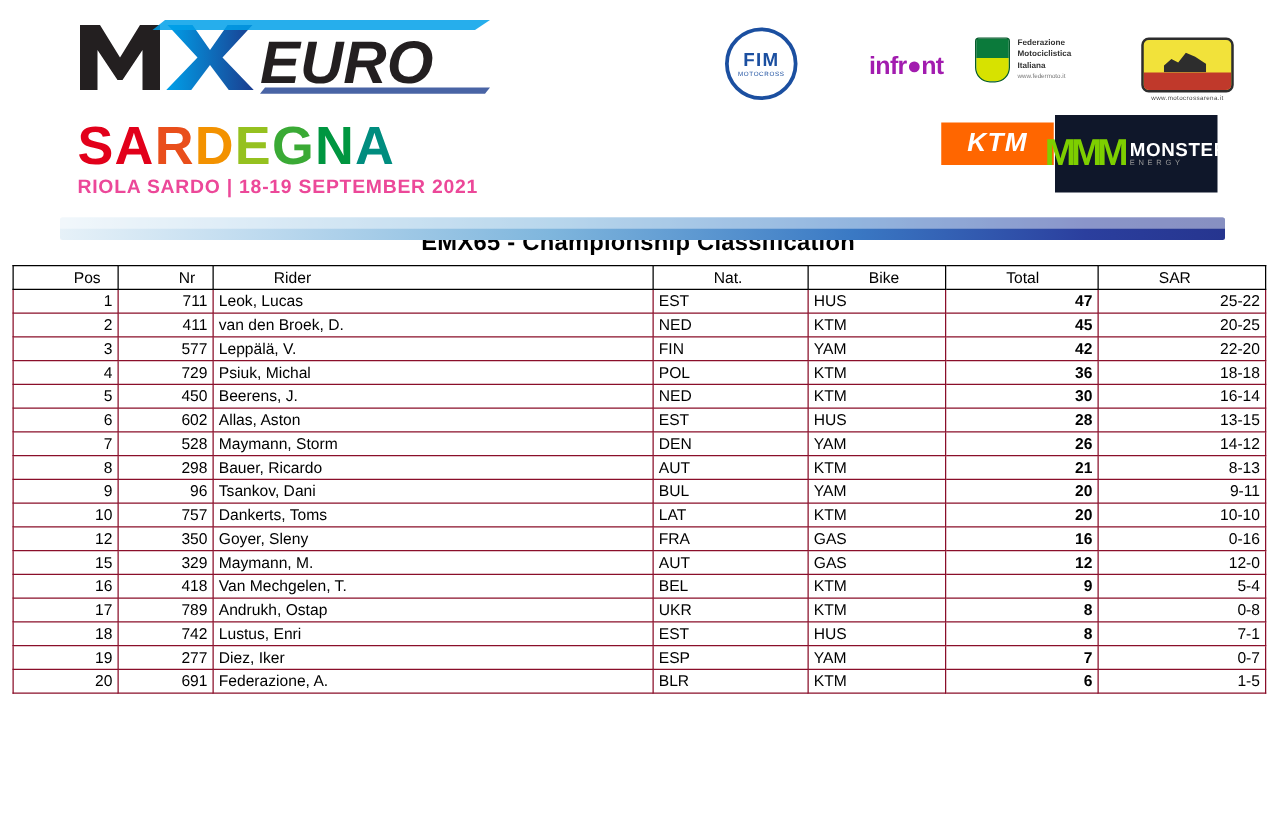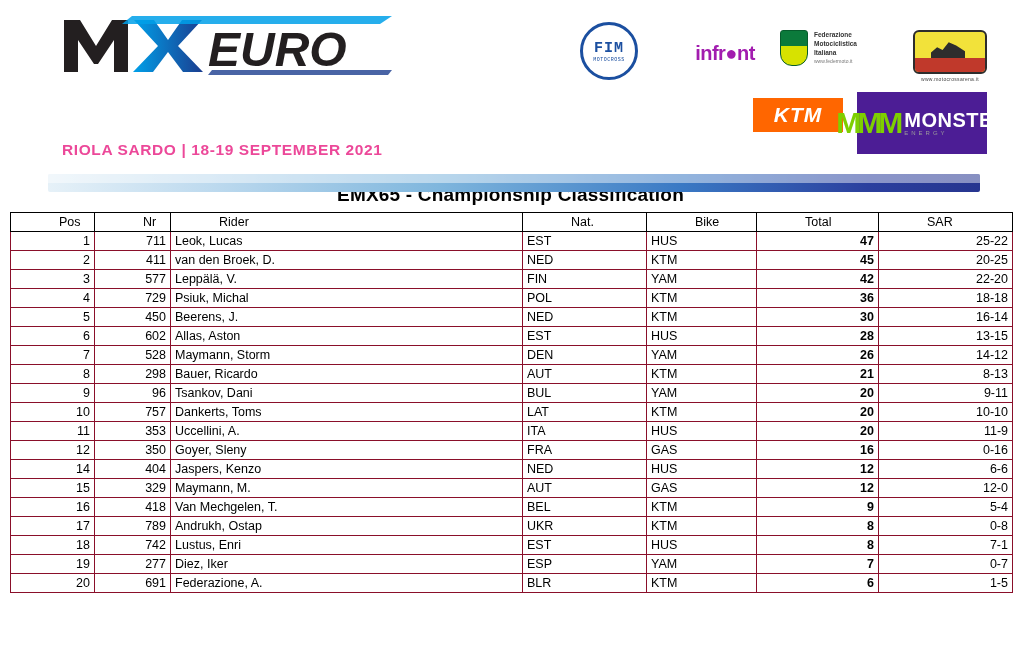--- a/index.html
+++ b/index.html
@@ -62,21 +62,21 @@
     position: absolute;
     left: 560px;
     top: 16px;
     width: 440px;
     height: 150px;
   }
   .sponsor { position: absolute; text-align: center; }
 
   
   .fim {
-    left: 20px; top: 6px; width: 62px; height: 62px; font-family: Liberation Mono, monospace;
+    left: 20px; top: 6px; width: 62px; height: 62px;
   }
   .fim .ring {
     width: 58px; height: 58px; border-radius: 50%;
     border: 3px solid #1b4fa0;
     background: #fff;
     display: flex; align-items: center; justify-content: center;
     flex-direction: column;
     box-sizing: border-box;
   }
   .fim .fim-text {
@@ -142,32 +142,32 @@
   .ktm .box {
     background: #ff6600; width: 90px; height: 34px;
     display: flex; align-items: center; justify-content: center;
   }
   .ktm .box span {
     color: #fff; font-weight: bold; font-size: 21px; font-style: italic; letter-spacing: 1px;
   }
 
   
   .monster {
-    left: 297px; top: 76px; width: 130px; height: 62px;
-    background: #4c1d95;
+    left: 284px; top: 76px; width: 130px; height: 62px;
+    background: #0f172a;
     display: flex; align-items: center; justify-content: center;
     gap: 5px;
   }
   .monster .claw {
     color: #7ecf00; font-size: 30px; font-weight: bold; line-height: 1;
     letter-spacing: -4px;
   }
   .monster .mtxt { text-align: left; }
   .monster .mtxt .m1 {
-    color: #ffffff; font-size: 20px; font-weight: bold; letter-spacing: .5px; line-height: 1;
+    color: #ffffff; font-size: 15px; font-weight: bold; letter-spacing: .5px; line-height: 1;
   }
   .monster .mtxt .m2 {
     color: #9a9a9a; font-size: 6px; letter-spacing: 3px;
   }
 
   
   .wave {
     position: absolute;
     left: 48px; top: 174px;
     width: 932px; height: 18px;
@@ -247,20 +247,23 @@
 
       <polygon points="72,6 92,6 106,26 120,6 140,6 116,32 141,58 121,58 106,38 91,58 71,58 96,32" fill="url(#blueGrad)"></polygon>
 
       <text x="146" y="52" font-family="Liberation Sans, sans-serif" font-size="48" font-weight="bold" font-style="italic" fill="#231f20">EURO</text>
 
       <path d="M70 2 L330 2 L318 10 L60 10 Z" fill="#00a0e9" opacity="0.85"></path>
       <path d="M150 56 L330 56 L326 61 L146 61 Z" fill="#1b3d8f" opacity="0.8"></path>
     </svg>
   </div>
 
+  <div class="sardegna">
+    <span style="color:#e2001a;">S</span><span style="color:#e2001a;">A</span><span style="color:#e94e1b;">R</span><span style="color:#f39200;">D</span><span style="color:#95c11f;">E</span><span style="color:#3aaa35;">G</span><span style="color:#009640;">N</span><span style="color:#008d7f;">A</span>
+  </div>
   <div class="subtitle">RIOLA SARDO | 18-19 SEPTEMBER 2021</div>
 
   <div class="sponsors">
 
     <div class="sponsor fim">
       <div class="ring">
         <div class="fim-text">FIM</div>
         <div class="fim-sub">MOTOCROSS</div>
       </div>
     </div>
@@ -412,47 +415,29 @@
       <tr>
         <td class="num">10</td>
         <td class="num">757</td>
         <td class="left">Dankerts, Toms</td>
         <td class="left">LAT</td>
         <td class="left">KTM</td>
         <td class="bold">20</td>
         <td class="sar-cell">10-10</td>
       </tr>
       <tr>
-        <td class="num">11</td>
-        <td class="num">353</td>
-        <td class="left">Uccellini, A.</td>
-        <td class="left">ITA</td>
-        <td class="left">HUS</td>
-        <td class="bold">20</td>
-        <td class="sar-cell">11-9</td>
-      </tr>
-      <tr>
         <td class="num">12</td>
         <td class="num">350</td>
         <td class="left">Goyer, Sleny</td>
         <td class="left">FRA</td>
         <td class="left">GAS</td>
         <td class="bold">16</td>
         <td class="sar-cell">0-16</td>
       </tr>
       <tr>
-        <td class="num">14</td>
-        <td class="num">404</td>
-        <td class="left">Jaspers, Kenzo</td>
-        <td class="left">NED</td>
-        <td class="left">HUS</td>
-        <td class="bold">12</td>
-        <td class="sar-cell">6-6</td>
-      </tr>
-      <tr>
         <td class="num">15</td>
         <td class="num">329</td>
         <td class="left">Maymann, M.</td>
         <td class="left">AUT</td>
         <td class="left">GAS</td>
         <td class="bold">12</td>
         <td class="sar-cell">12-0</td>
       </tr>
       <tr>
         <td class="num">16</td>

